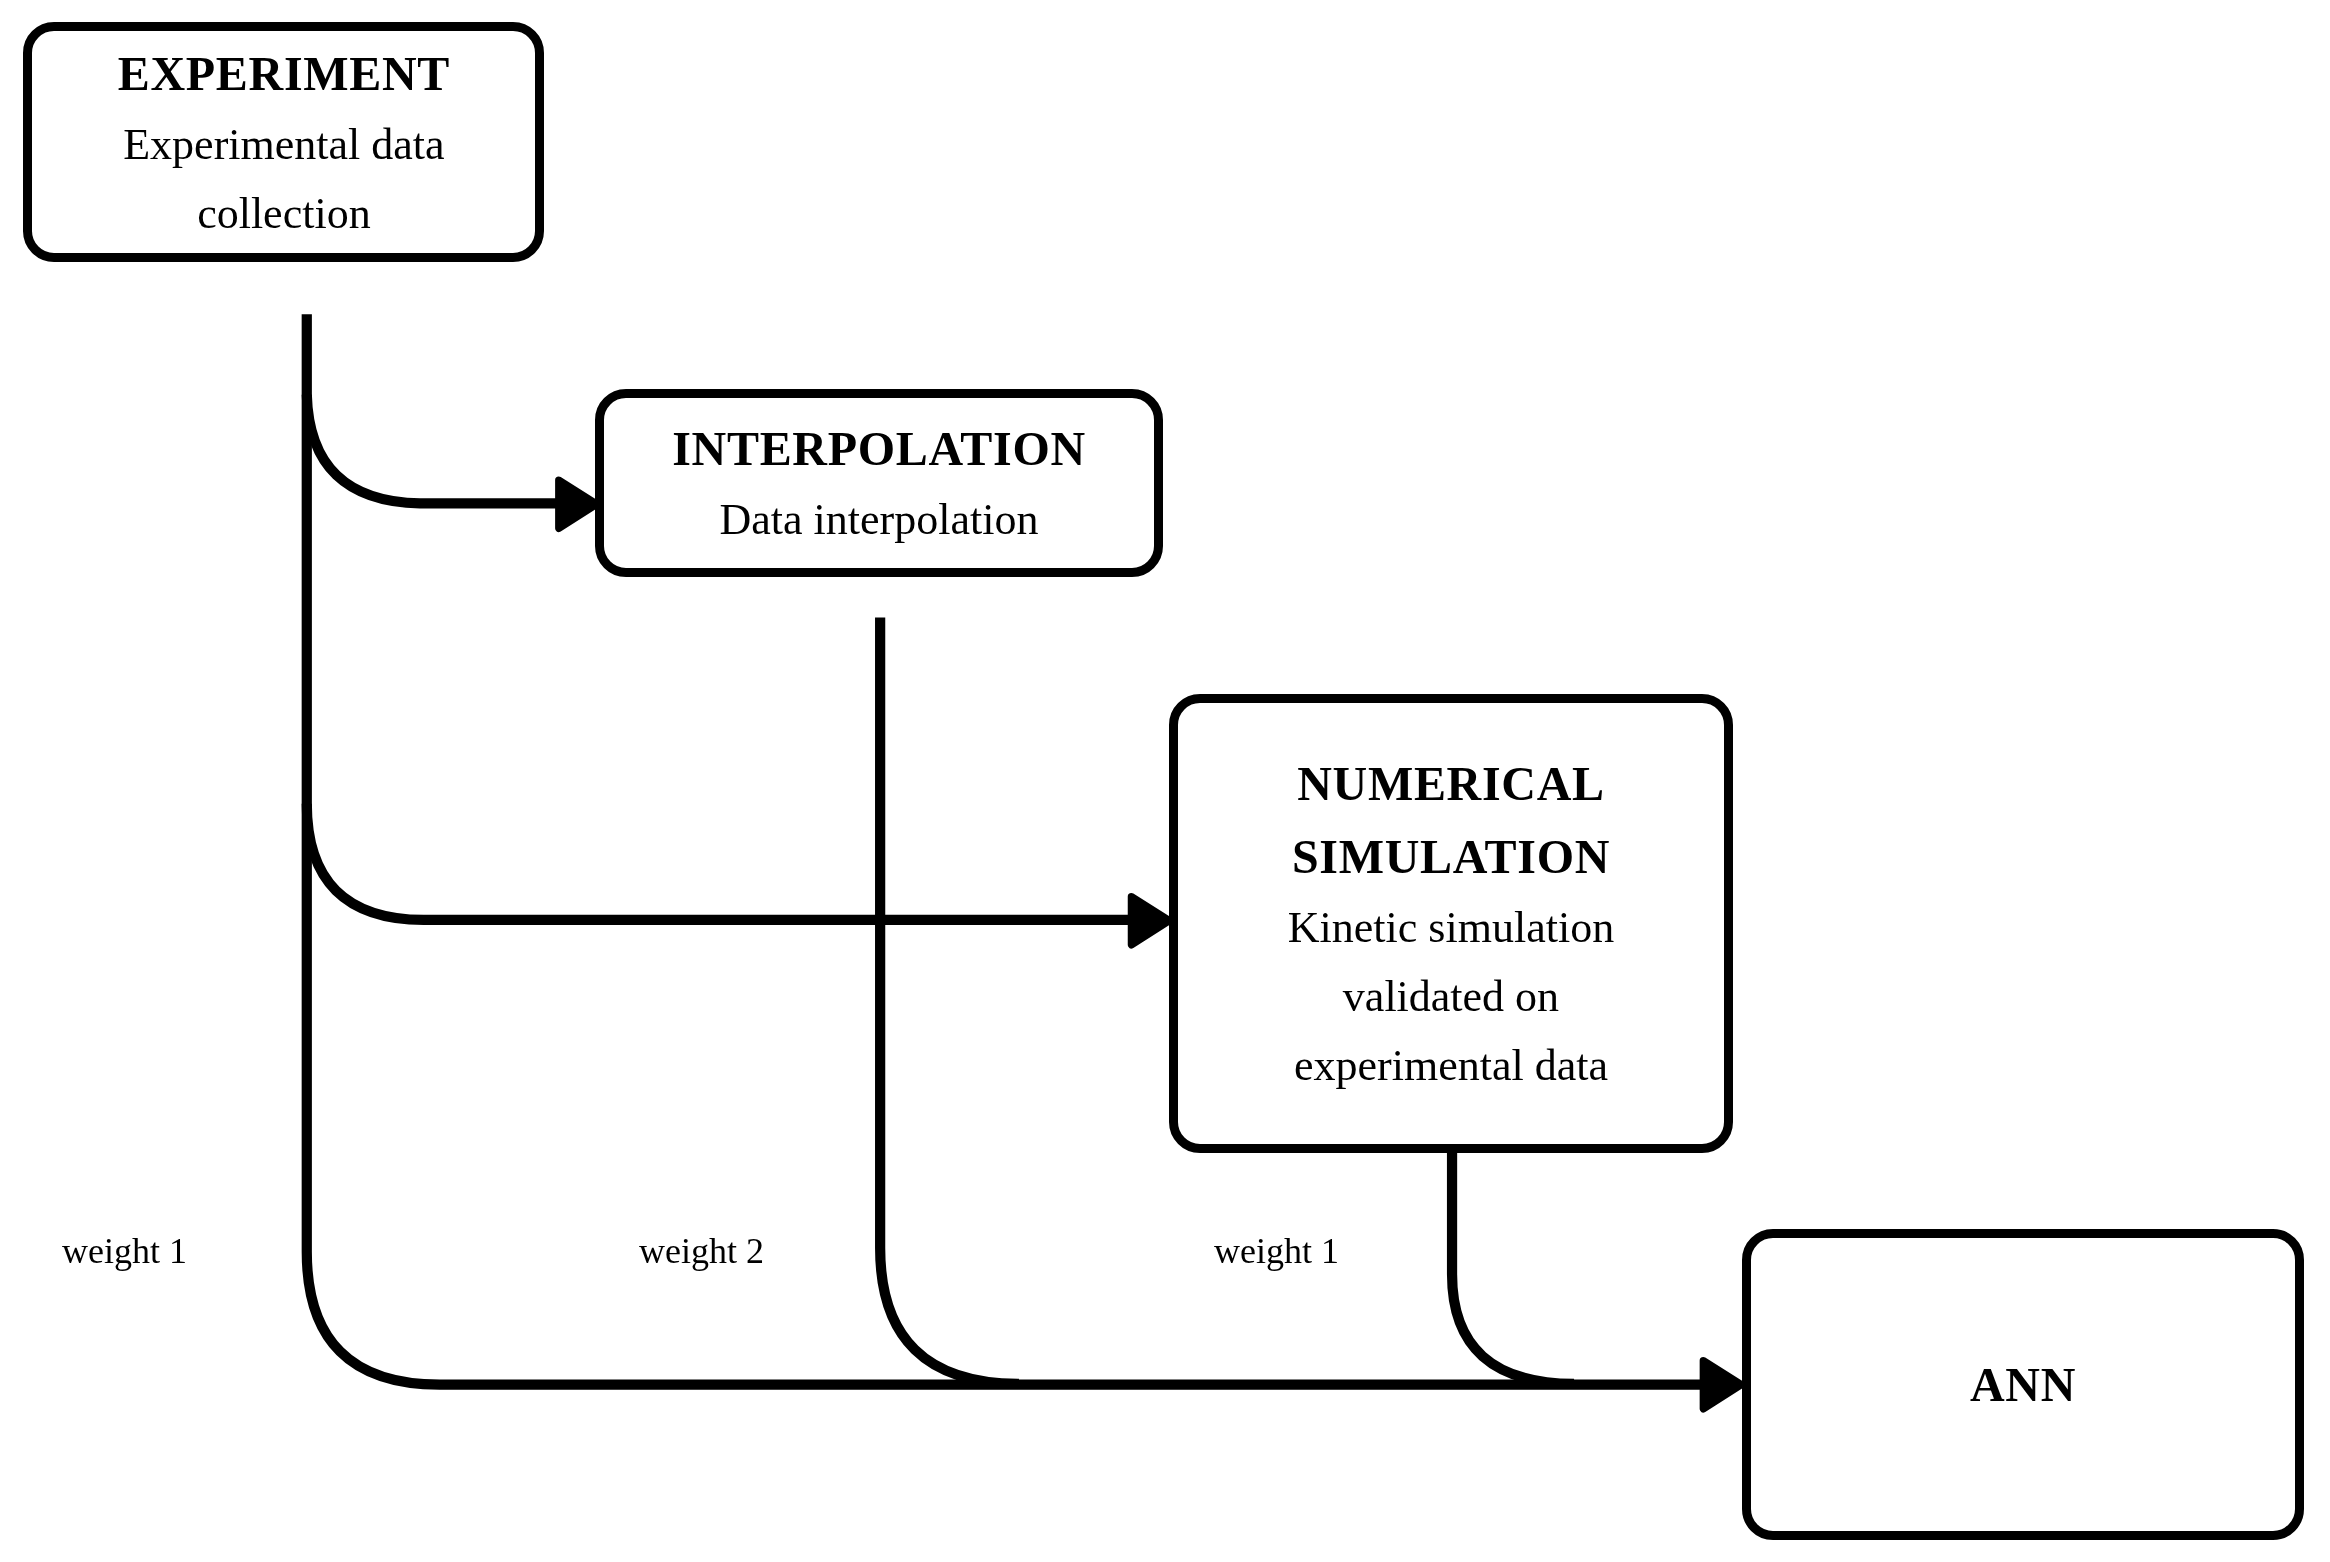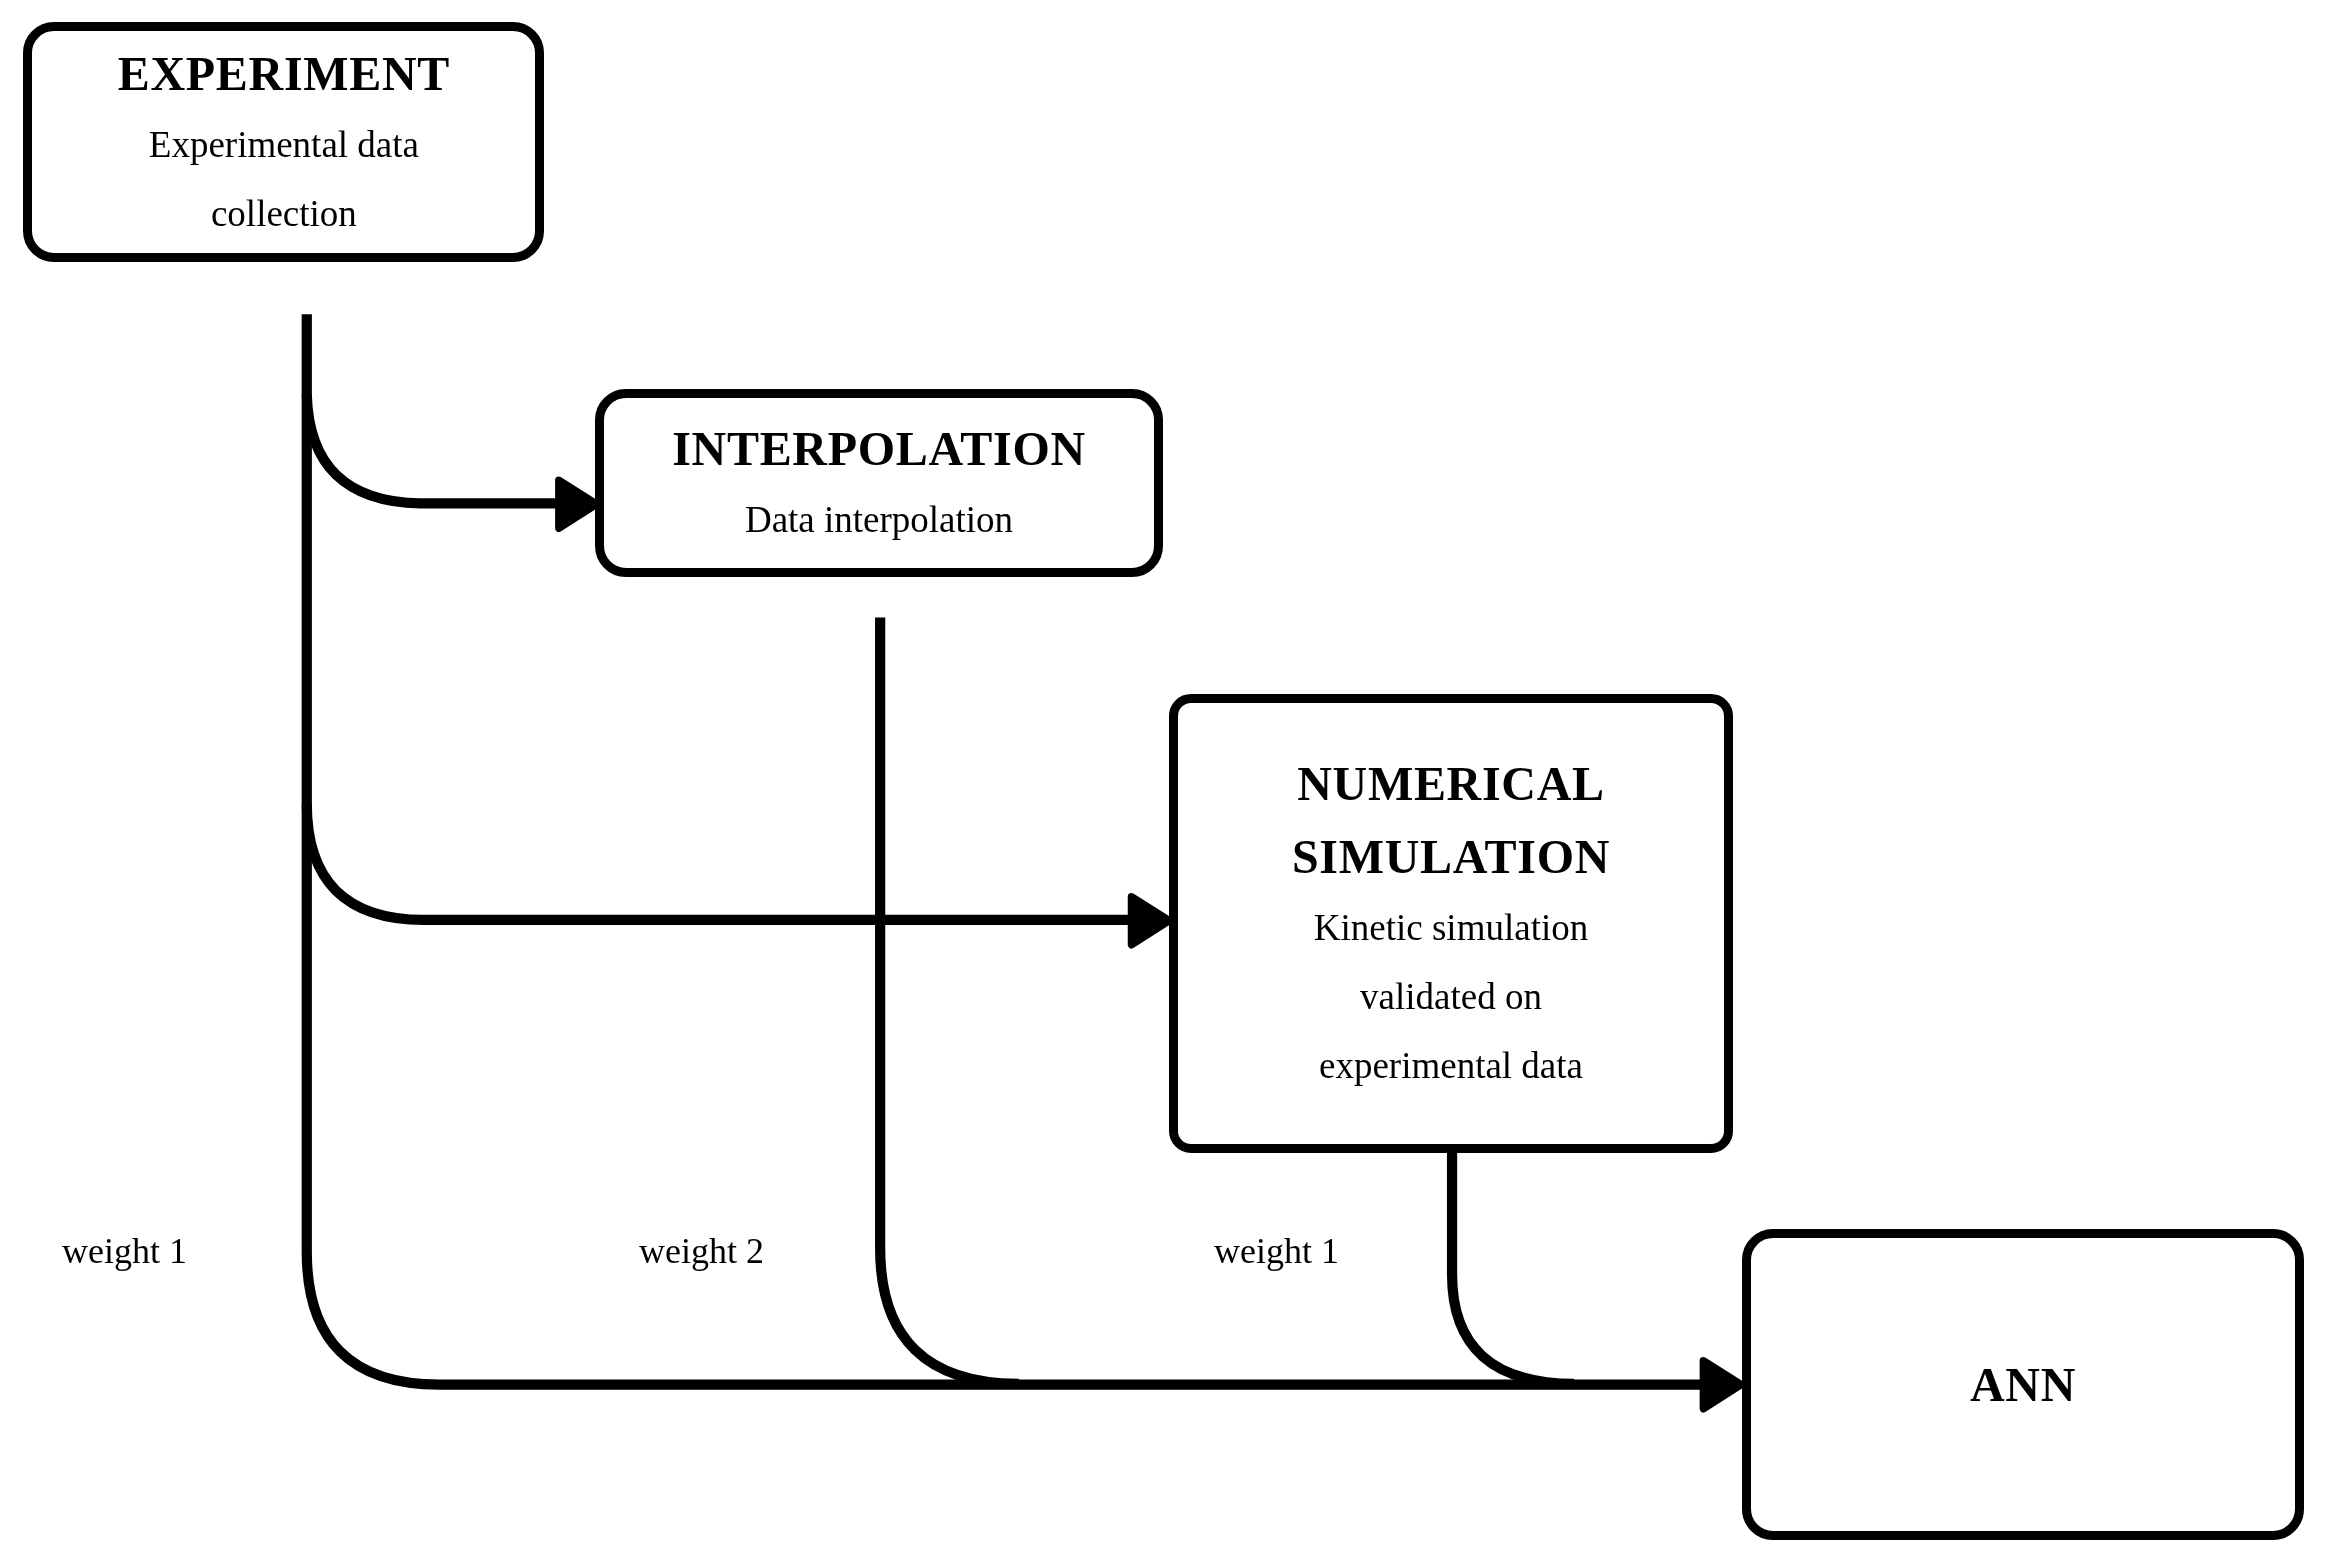--- a/index.html
+++ b/index.html
@@ -38,27 +38,27 @@
     padding: 7.3px 14.6px;
   }
   .node-title {
     font-weight: bold;
     font-size: 48px;
     line-height: 73px;
     white-space: pre-line;
     letter-spacing: 0.7px;
   }
   .node-subtitle {
-    font-size: 37px;
+    font-size: 44px;
     line-height: 69px;
     white-space: pre-line;
   }
   .node-experiment   { left: 23.4px;   top: 22px;   width: 521px; height: 240px; }
   .node-interpolation{ left: 595px;  top: 389px;  width: 568px; height: 188px; }
-  .node-numsim       { left: 1169px; top: 694px;  width: 564px; height: 459px; border-radius: 22px; }
+  .node-numsim       { left: 1169px; top: 694px;  width: 564px; height: 459px; }
   .node-ann          { left: 1742px; top: 1229px; width: 562px; height: 311px; }
   .edge-label {
     position: absolute;
     font-size: 36px;
     line-height: 66px;
     white-space: nowrap;
   }
   .label-weight1 { left: 62px;   top: 1218px; }
   .label-weight2 { left: 639px;  top: 1218px; }
   .label-weight3 { left: 1214px; top: 1218px; }

